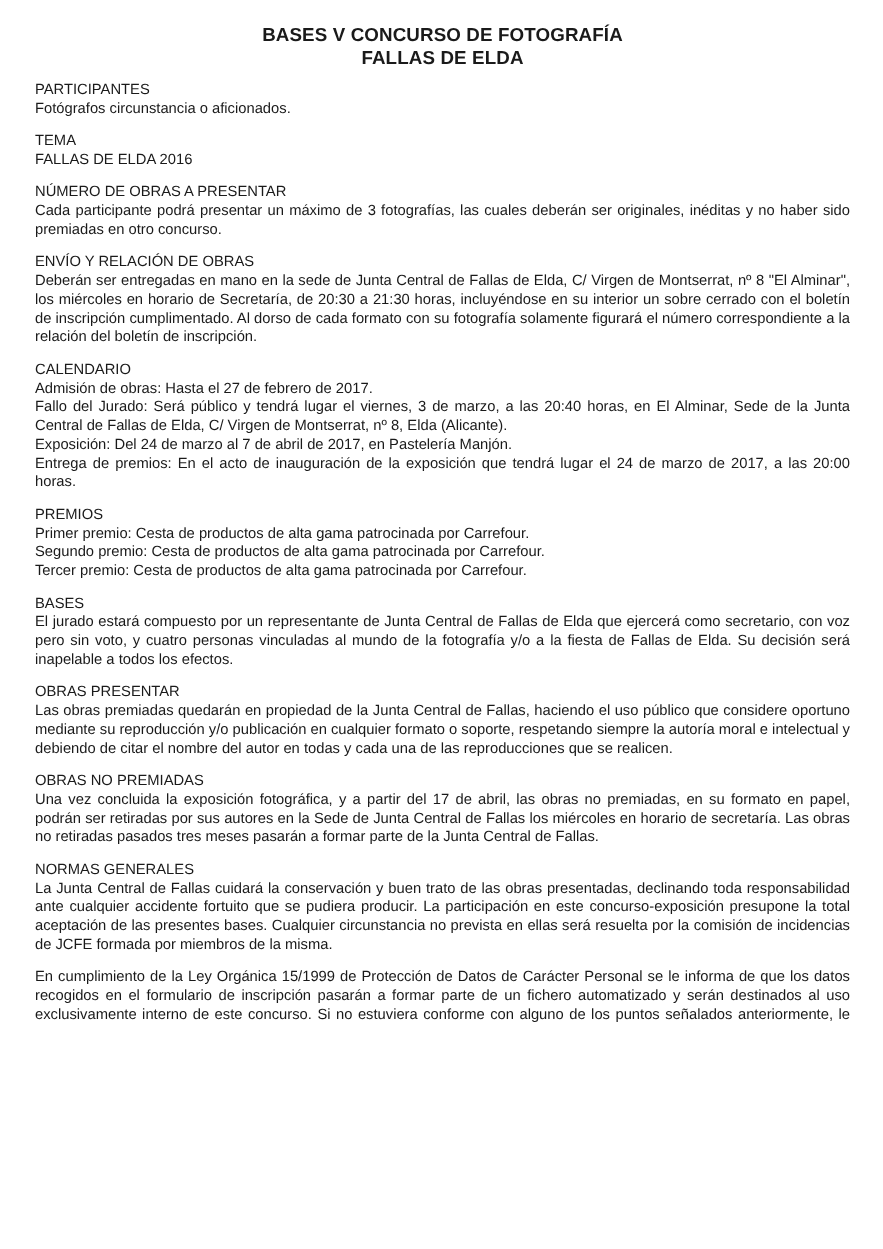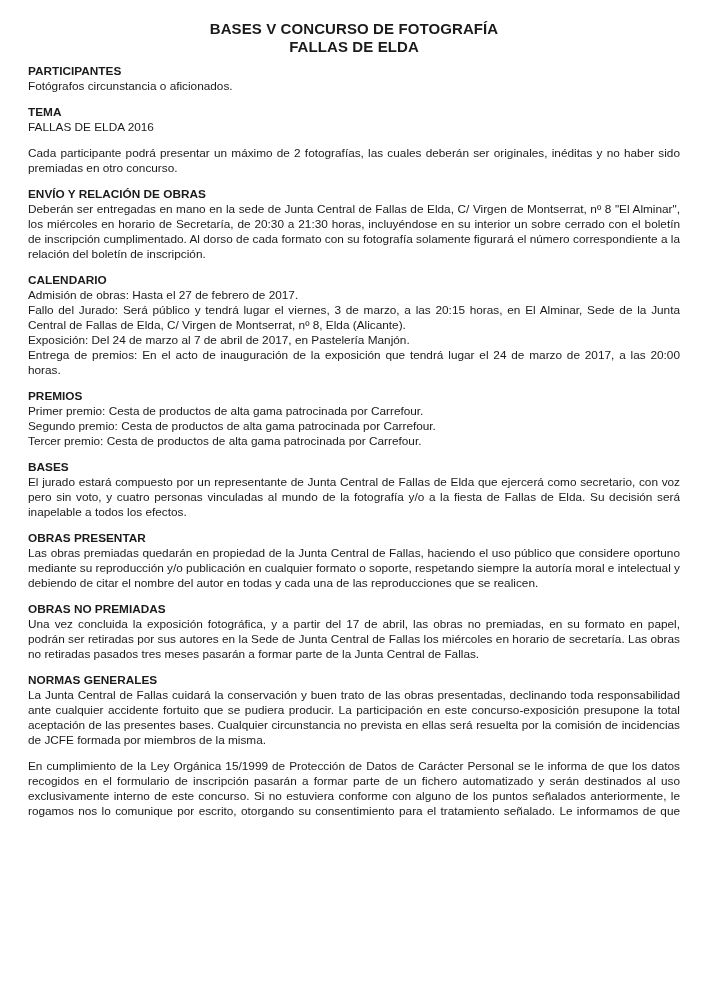--- a/index.html
+++ b/index.html
@@ -27,21 +27,21 @@
     line-height: 18px;
     margin-bottom: 8px;
     letter-spacing: 0.1px;
   }
   .section {
     margin: 0 0 11px 0;
     font-size: 11.8px;
     line-height: 15px;
   }
   .section .heading {
-    font-weight: 700;
+    font-weight: 400;
   }
   .section p {
     margin: 0;
     text-align: justify;
   }
   .logo {
     position: absolute;
     left: 649px;
     top: 946px;
     width: 52px;
@@ -66,32 +66,33 @@
 
     <div class="section">
       <div class="heading">TEMA</div>
       <p>FALLAS DE ELDA 2016</p>
     </div>
 
     <div class="section">
     </div>
 
     <div class="section">
-      <p>Cada participante podrá presentar un máximo de 2 fotografías, las cuales deberán ser originales, inéditas y no haber sido premiadas en otro concurso.</p>
+      <div class="heading">NÚMERO DE OBRAS A PRESENTAR</div>
+      <p>Cada participante podrá presentar un máximo de 3 fotografías, las cuales deberán ser originales, inéditas y no haber sido premiadas en otro concurso.</p>
     </div>
 
     <div class="section">
       <div class="heading">ENVÍO Y RELACIÓN DE OBRAS</div>
       <p>Deberán ser entregadas en mano en la sede de Junta Central de Fallas de Elda, C/ Virgen de Montserrat, nº 8 "El Alminar", los miércoles en horario de Secretaría, de 20:30 a 21:30 horas, incluyéndose en su interior un sobre cerrado con el boletín de inscripción cumplimentado. Al dorso de cada formato con su fotografía solamente figurará el número correspondiente a la relación del boletín de inscripción.</p>
     </div>
 
     <div class="section">
       <div class="heading">CALENDARIO</div>
       <p>Admisión de obras: Hasta el 27 de febrero de 2017.</p>
-      <p>Fallo del Jurado: Será público y tendrá lugar el viernes, 3 de marzo, a las 20:15 horas, en El Alminar, Sede de la Junta Central de Fallas de Elda, C/ Virgen de Montserrat, nº 8, Elda (Alicante).</p>
+      <p>Fallo del Jurado: Será público y tendrá lugar el viernes, 3 de marzo, a las 20:40 horas, en El Alminar, Sede de la Junta Central de Fallas de Elda, C/ Virgen de Montserrat, nº 8, Elda (Alicante).</p>
       <p>Exposición: Del 24 de marzo al 7 de abril de 2017, en Pastelería Manjón.</p>
       <p>Entrega de premios: En el acto de inauguración de la exposición que tendrá lugar el 24 de marzo de 2017, a las 20:00 horas.</p>
     </div>
 
     <div class="section">
       <div class="heading">PREMIOS</div>
       <p>Primer premio: Cesta de productos de alta gama patrocinada por Carrefour.</p>
       <p>Segundo premio: Cesta de productos de alta gama patrocinada por Carrefour.</p>
       <p>Tercer premio: Cesta de productos de alta gama patrocinada por Carrefour.</p>
     </div>

